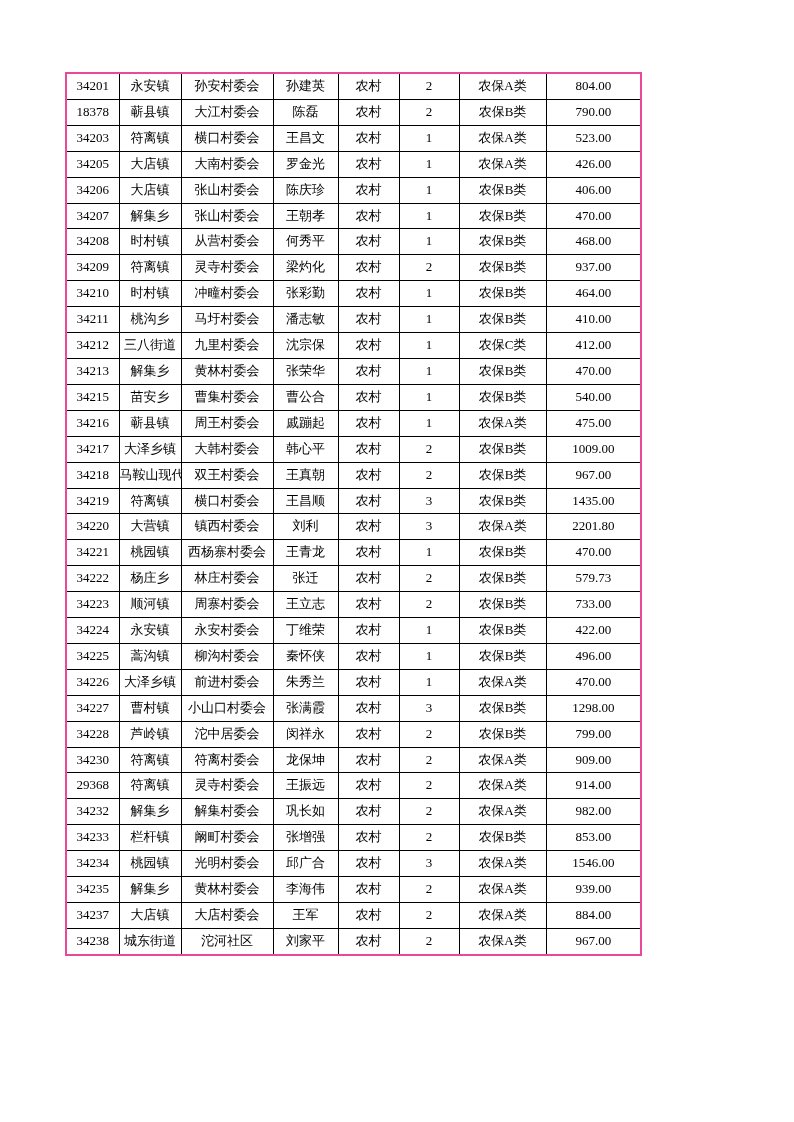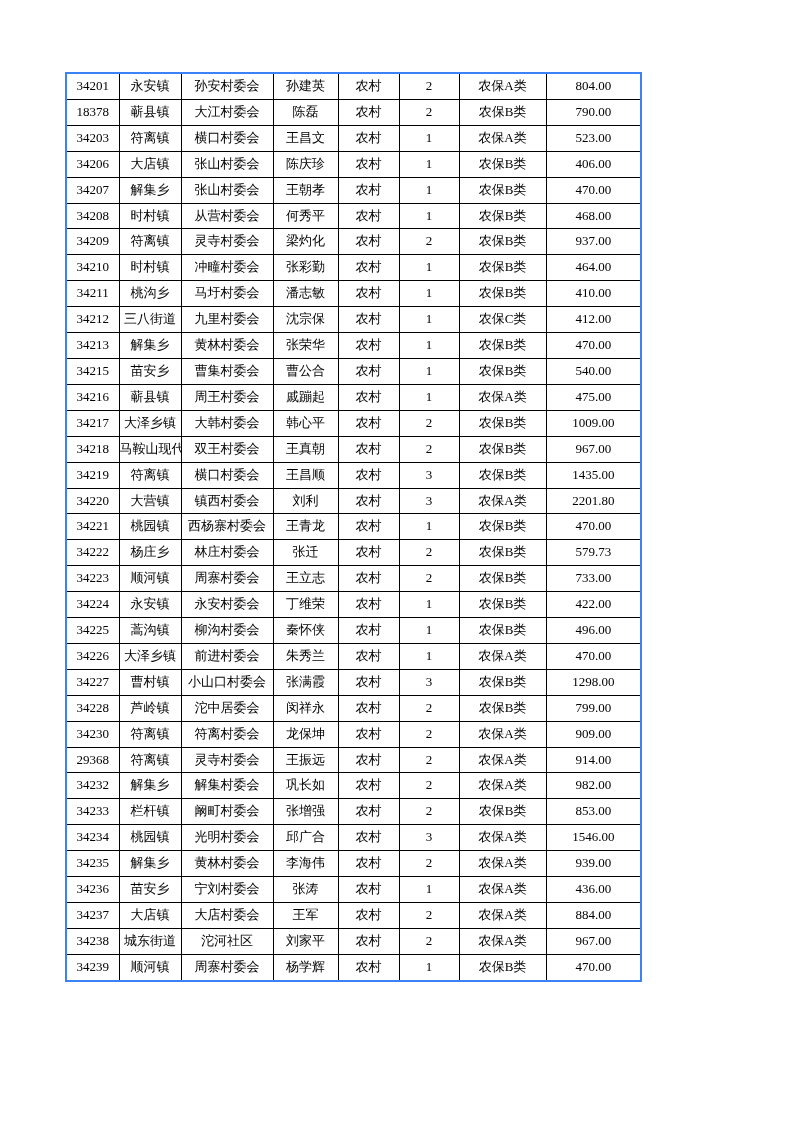--- a/index.html
+++ b/index.html
@@ -14,21 +14,21 @@
     font-family: "Liberation Serif", "DejaVu Serif", serif;
     color: #000000;
   }
   table.grid {
     position: absolute;
     left: 65px;
     top: 72px;
     width: 575px;
     border-collapse: collapse;
     table-layout: fixed;
-    border: 2px solid #3b82f6;
+    border: 2px solid #ec4899;
   }
   table.grid td {
     border: 1px solid #000000;
     height: 24.9px;
     padding: 0;
     font-size: 13px;
     line-height: 24.9px;
     text-align: center;
     white-space: nowrap;
     overflow: hidden;
@@ -83,20 +83,30 @@
           <td>34203</td>
           <td>符离镇</td>
           <td>横口村委会</td>
           <td>王昌文</td>
           <td>农村</td>
           <td>1</td>
           <td>农保A类</td>
           <td>523.00</td>
         </tr>
         <tr>
+          <td>34205</td>
+          <td>大店镇</td>
+          <td>大南村委会</td>
+          <td>罗金光</td>
+          <td>农村</td>
+          <td>1</td>
+          <td>农保A类</td>
+          <td>426.00</td>
+        </tr>
+        <tr>
           <td>34206</td>
           <td>大店镇</td>
           <td>张山村委会</td>
           <td>陈庆珍</td>
           <td>农村</td>
           <td>1</td>
           <td>农保B类</td>
           <td>406.00</td>
         </tr>
         <tr>
@@ -363,54 +373,34 @@
           <td>34235</td>
           <td>解集乡</td>
           <td>黄林村委会</td>
           <td>李海伟</td>
           <td>农村</td>
           <td>2</td>
           <td>农保A类</td>
           <td>939.00</td>
         </tr>
         <tr>
-          <td>34236</td>
-          <td>苗安乡</td>
-          <td>宁刘村委会</td>
-          <td>张涛</td>
-          <td>农村</td>
-          <td>1</td>
-          <td>农保A类</td>
-          <td>436.00</td>
-        </tr>
-        <tr>
           <td>34237</td>
           <td>大店镇</td>
           <td>大店村委会</td>
           <td>王军</td>
           <td>农村</td>
           <td>2</td>
           <td>农保A类</td>
           <td>884.00</td>
         </tr>
         <tr>
           <td>34238</td>
           <td>城东街道</td>
           <td>沱河社区</td>
           <td>刘家平</td>
           <td>农村</td>
           <td>2</td>
           <td>农保A类</td>
           <td>967.00</td>
-        </tr>
-        <tr>
-          <td>34239</td>
-          <td>顺河镇</td>
-          <td>周寨村委会</td>
-          <td>杨学辉</td>
-          <td>农村</td>
-          <td>1</td>
-          <td>农保B类</td>
-          <td>470.00</td>
         </tr>
       </tbody>
   </table>
 </div>
 
 </body></html>

